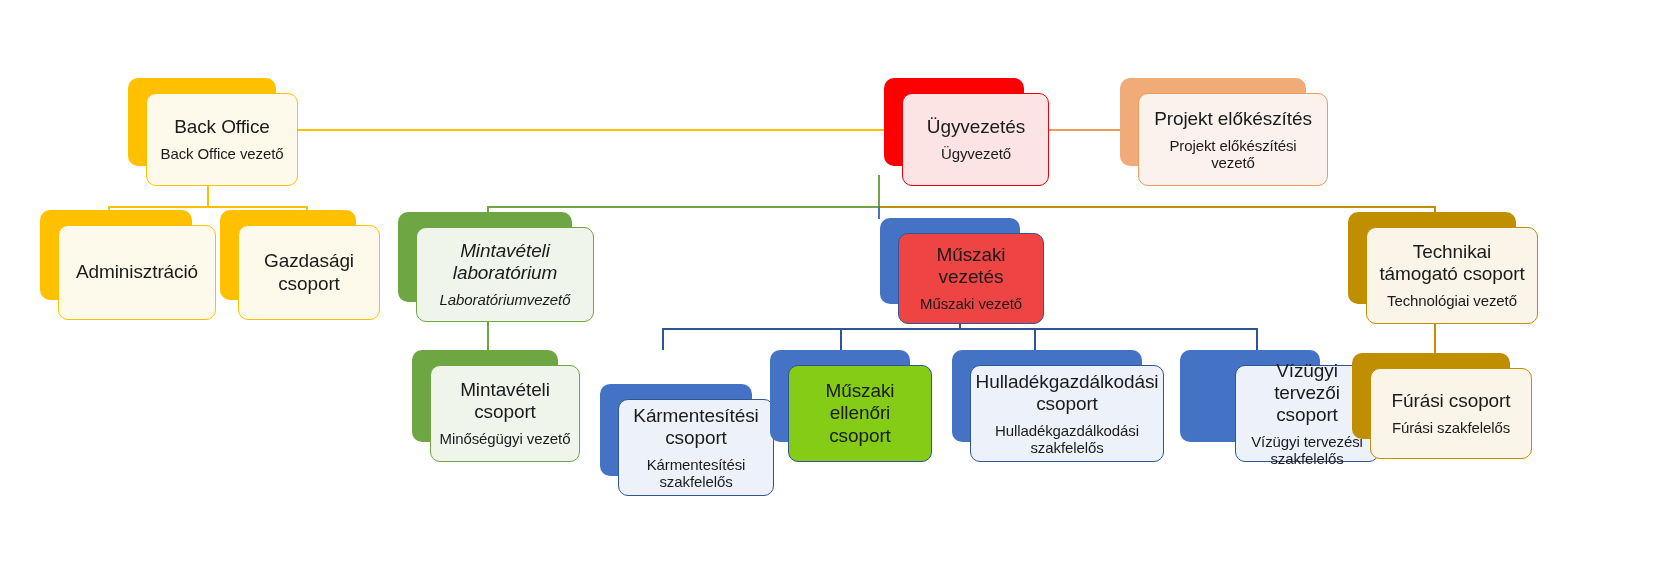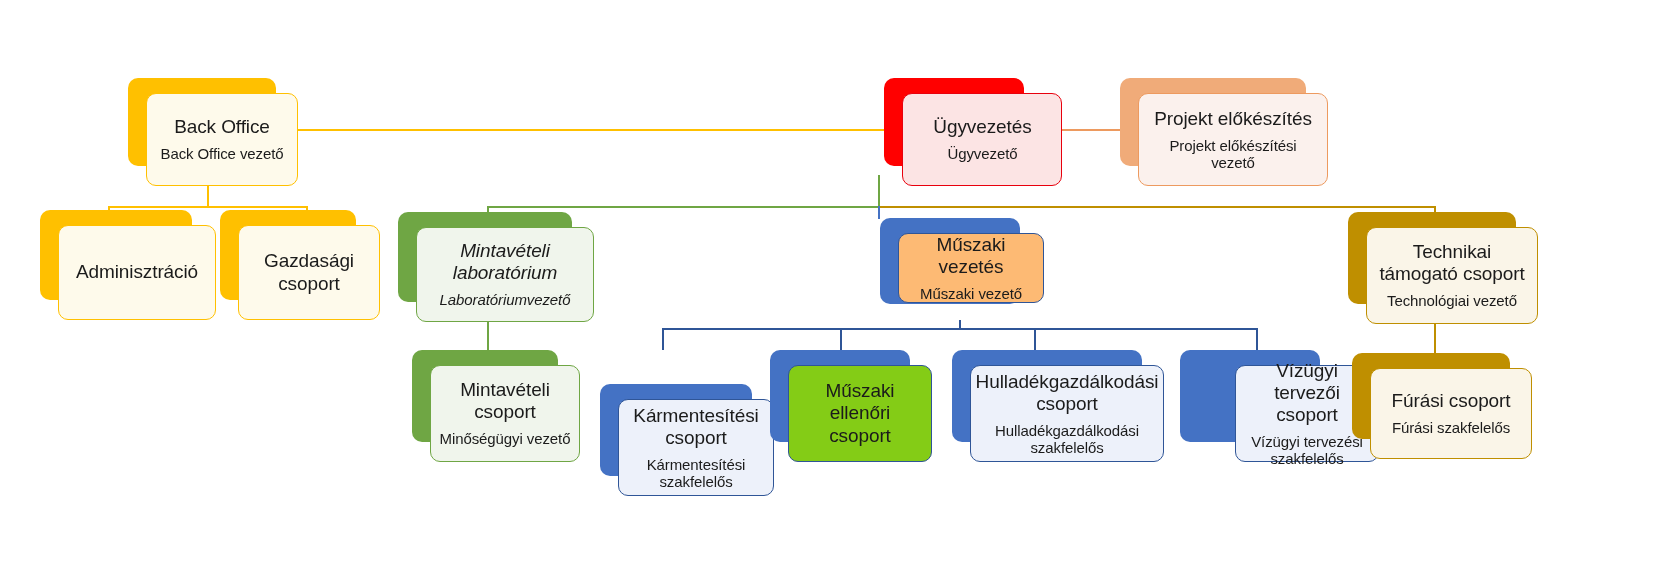--- a/index.html
+++ b/index.html
@@ -87,21 +87,21 @@
   <div class="node" style="left:128px;top:78px;width:170px;height:108px;">
     <div class="slab" style="width:148px;height:88px;background:#FFC000;"></div>
     <div class="card" style="left:18px;top:15px;width:152px;height:93px;background:#FEFAEB;border-color:#FFC000;">
       <div class="title">Back Office</div>
       <div class="sub">Back Office vezető</div>
     </div>
   </div>
 
   <div class="node" style="left:884px;top:78px;width:164px;height:108px;">
     <div class="slab" style="width:140px;height:88px;background:#FF0000;"></div>
-    <div class="card" style="left:18px;top:15px;width:160px;height:93px;background:#FCE4E4;border-color:#E8000D;padding-left:9px;">
+    <div class="card" style="left:18px;top:15px;width:147px;height:93px;background:#FCE4E4;border-color:#E8000D;padding-left:9px;">
       <div class="title">Ügyvezetés</div>
       <div class="sub">Ügyvezető</div>
     </div>
   </div>
 
   <div class="node" style="left:1120px;top:78px;width:208px;height:92px;">
     <div class="slab" style="width:186px;height:88px;background:#F0AB79;"></div>
     <div class="card" style="left:18px;top:15px;width:190px;height:93px;background:#FBF1ED;border-color:#ED9A5F;">
       <div class="title">Projekt előkészítés</div>
       <div class="sub">Projekt előkészítési vezető</div>
@@ -127,21 +127,21 @@
   <div class="node" style="left:398px;top:212px;width:196px;height:110px;">
     <div class="slab" style="width:174px;height:90px;background:#6FA644;"></div>
     <div class="card" style="left:18px;top:15px;width:178px;height:95px;background:#F0F5EC;border-color:#6FA644;font-style:italic;">
       <div class="title">Mintavételi laboratórium</div>
       <div class="sub">Laboratóriumvezető</div>
     </div>
   </div>
 
   <div class="node" style="left:880px;top:218px;width:164px;height:106px;">
     <div class="slab" style="width:140px;height:86px;background:#4472C4;"></div>
-    <div class="card" style="left:18px;top:15px;width:146px;height:70px;background:#fdba74;border-color:#2F5597;">
+    <div class="card" style="left:18px;top:15px;width:146px;height:91px;background:#ef4444;border-color:#2F5597;">
       <div class="title">Műszaki vezetés</div>
       <div class="sub">Műszaki vezető</div>
     </div>
   </div>
 
   <div class="node" style="left:1348px;top:212px;width:190px;height:112px;">
     <div class="slab" style="width:168px;height:92px;background:#BF8F00;"></div>
     <div class="card" style="left:18px;top:15px;width:172px;height:97px;background:#FAF5E8;border-color:#BF8F00;">
       <div class="title">Technikai támogató csoport</div>
       <div class="sub">Technológiai vezető</div>

